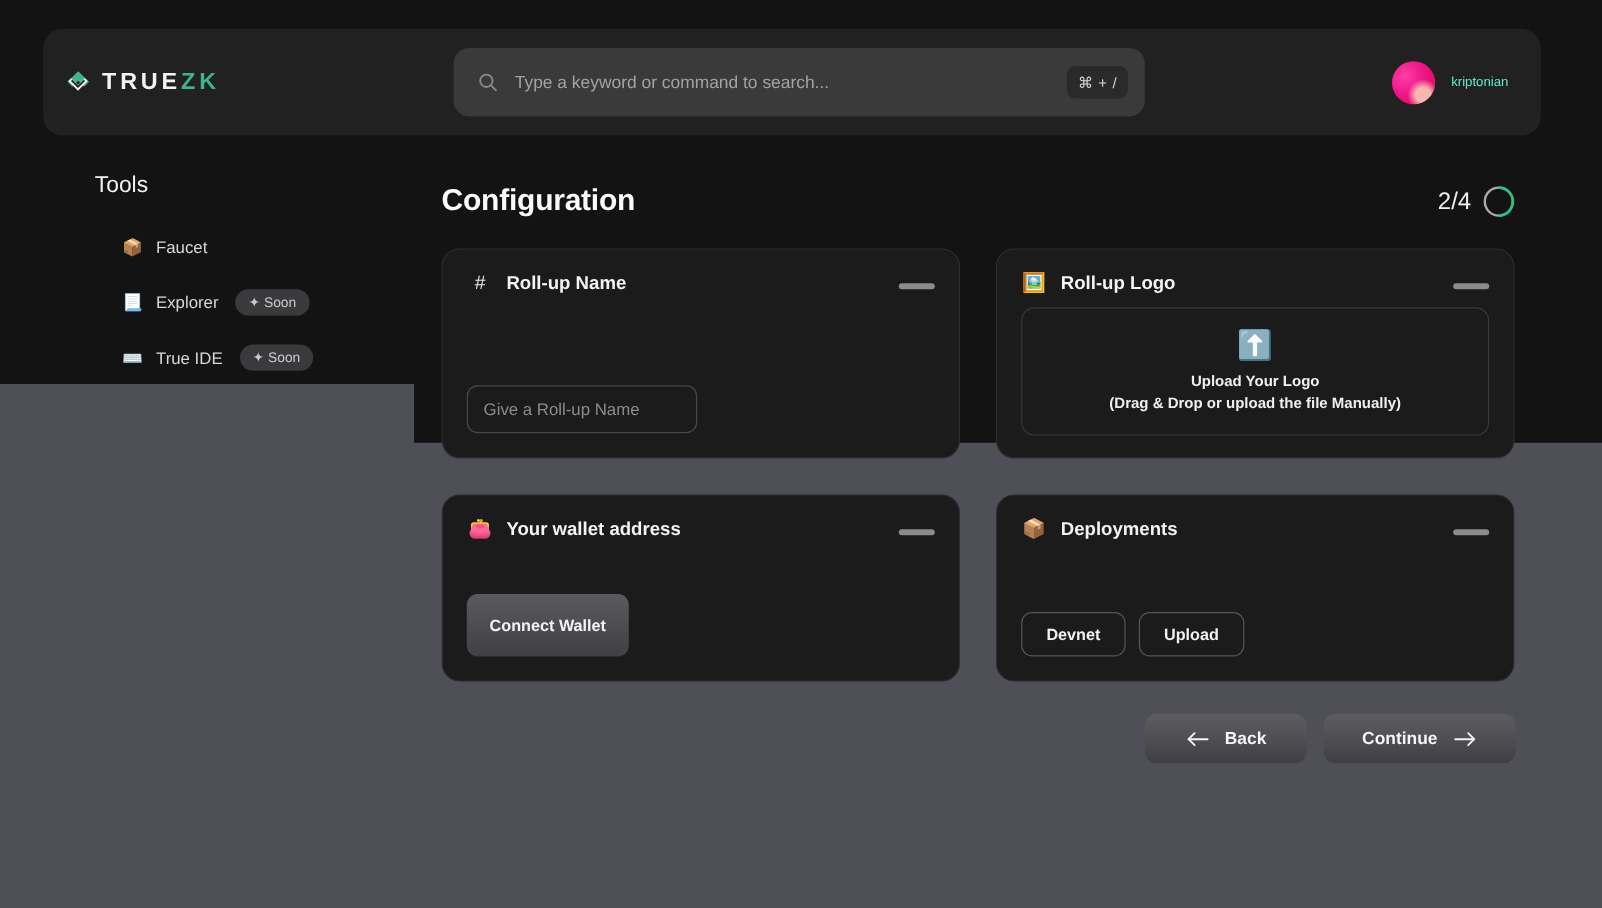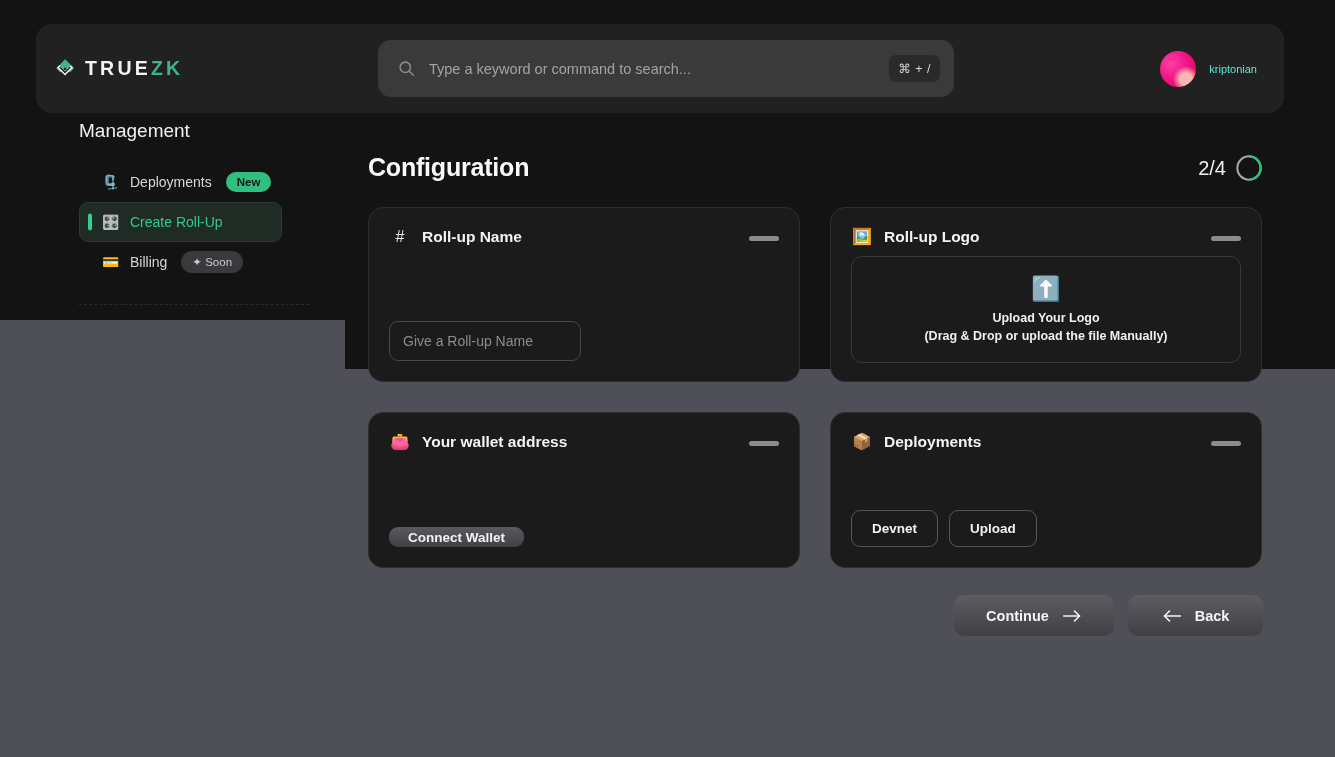--- a/index.html
+++ b/index.html
@@ -278,21 +278,21 @@
     flex-direction: column;
     align-items: center;
     justify-content: center;
     cursor: pointer;
   }
   .upload-glyph { font-size: 24px; line-height: 1; margin-bottom: 10px; }
   .dz-line1 { font-size: 12.5px; font-weight: 700; color: #f0f0f1; }
   .dz-line2 { font-size: 12.5px; font-weight: 700; color: #efeff0; margin-top: 4px; }
 
   .btn-wallet {
-    height: 20px;
+    height: 52px;
     padding: 0 19px;
     border: none;
     border-radius: 9px;
     background: linear-gradient(180deg, #5a5a5e 0%, #414145 100%);
     color: #f3f3f4;
     font-family: "Liberation Sans", sans-serif;
     font-size: 13.5px;
     font-weight: 700;
     cursor: pointer;
   }
@@ -361,43 +361,20 @@
   </div>
 
   <div class="profile">
     <div class="avatar"></div>
     <span class="profile-name">kriptonian</span>
   </div>
 </div>
 
 <nav class="sidebar">
 
-  <div>
-    <div class="side-heading">Management</div>
-
-    <div class="nav-item">
-      <span class="nav-icon">🗜️</span>
-      <span class="nav-label">Deployments</span>
-      <span class="badge badge-new">New</span>
-    </div>
-
-    <div class="nav-item active">
-      <span class="bar"></span>
-      <span class="nav-icon">🎛️</span>
-      <span class="nav-label">Create Roll-Up</span>
-    </div>
-
-    <div class="nav-item">
-      <span class="nav-icon">💳</span>
-      <span class="nav-label">Billing</span>
-      <span class="badge badge-soon">✦ Soon</span>
-    </div>
-
-    <div class="divider"></div>
-  </div>
 
   <div style="margin-top:24px">
     <div class="side-heading">Tools</div>
 
     <div class="nav-item" style="margin-top:6px">
       <span class="nav-icon">📦</span>
       <span class="nav-label">Faucet</span>
     </div>
 
     <div class="nav-item" style="margin-top:6px">
@@ -494,28 +471,28 @@
       <div class="card-body">
         <div class="env-row">
           <button class="btn-env">Devnet</button>
           <button class="btn-env">Upload</button>
         </div>
       </div>
     </section>
   </div>
 
   <div class="footer-actions">
+    <button class="btn-nav">
+      <svg class="arrow" viewBox="0 0 24 16" fill="none" stroke="#f5f5f6" stroke-width="1.9" stroke-linecap="round" stroke-linejoin="round">
+        <line x1="22" y1="8" x2="3" y2="8"></line>
+          <polyline points="9,2 3,8 9,14"></polyline>
+      </svg>
+      <span>Back</span>
+    </button>
     <button class="btn-nav wide">
       <span>Continue</span>
       <svg class="arrow" viewBox="0 0 24 16" fill="none" stroke="#f5f5f6" stroke-width="1.9" stroke-linecap="round" stroke-linejoin="round">
         <line x1="2" y1="8" x2="21" y2="8"></line>
           <polyline points="15,2 21,8 15,14"></polyline>
       </svg>
     </button>
-    <button class="btn-nav">
-      <svg class="arrow" viewBox="0 0 24 16" fill="none" stroke="#f5f5f6" stroke-width="1.9" stroke-linecap="round" stroke-linejoin="round">
-        <line x1="22" y1="8" x2="3" y2="8"></line>
-          <polyline points="9,2 3,8 9,14"></polyline>
-      </svg>
-      <span>Back</span>
-    </button>
   </div>
 </main>
 
 </body></html>

